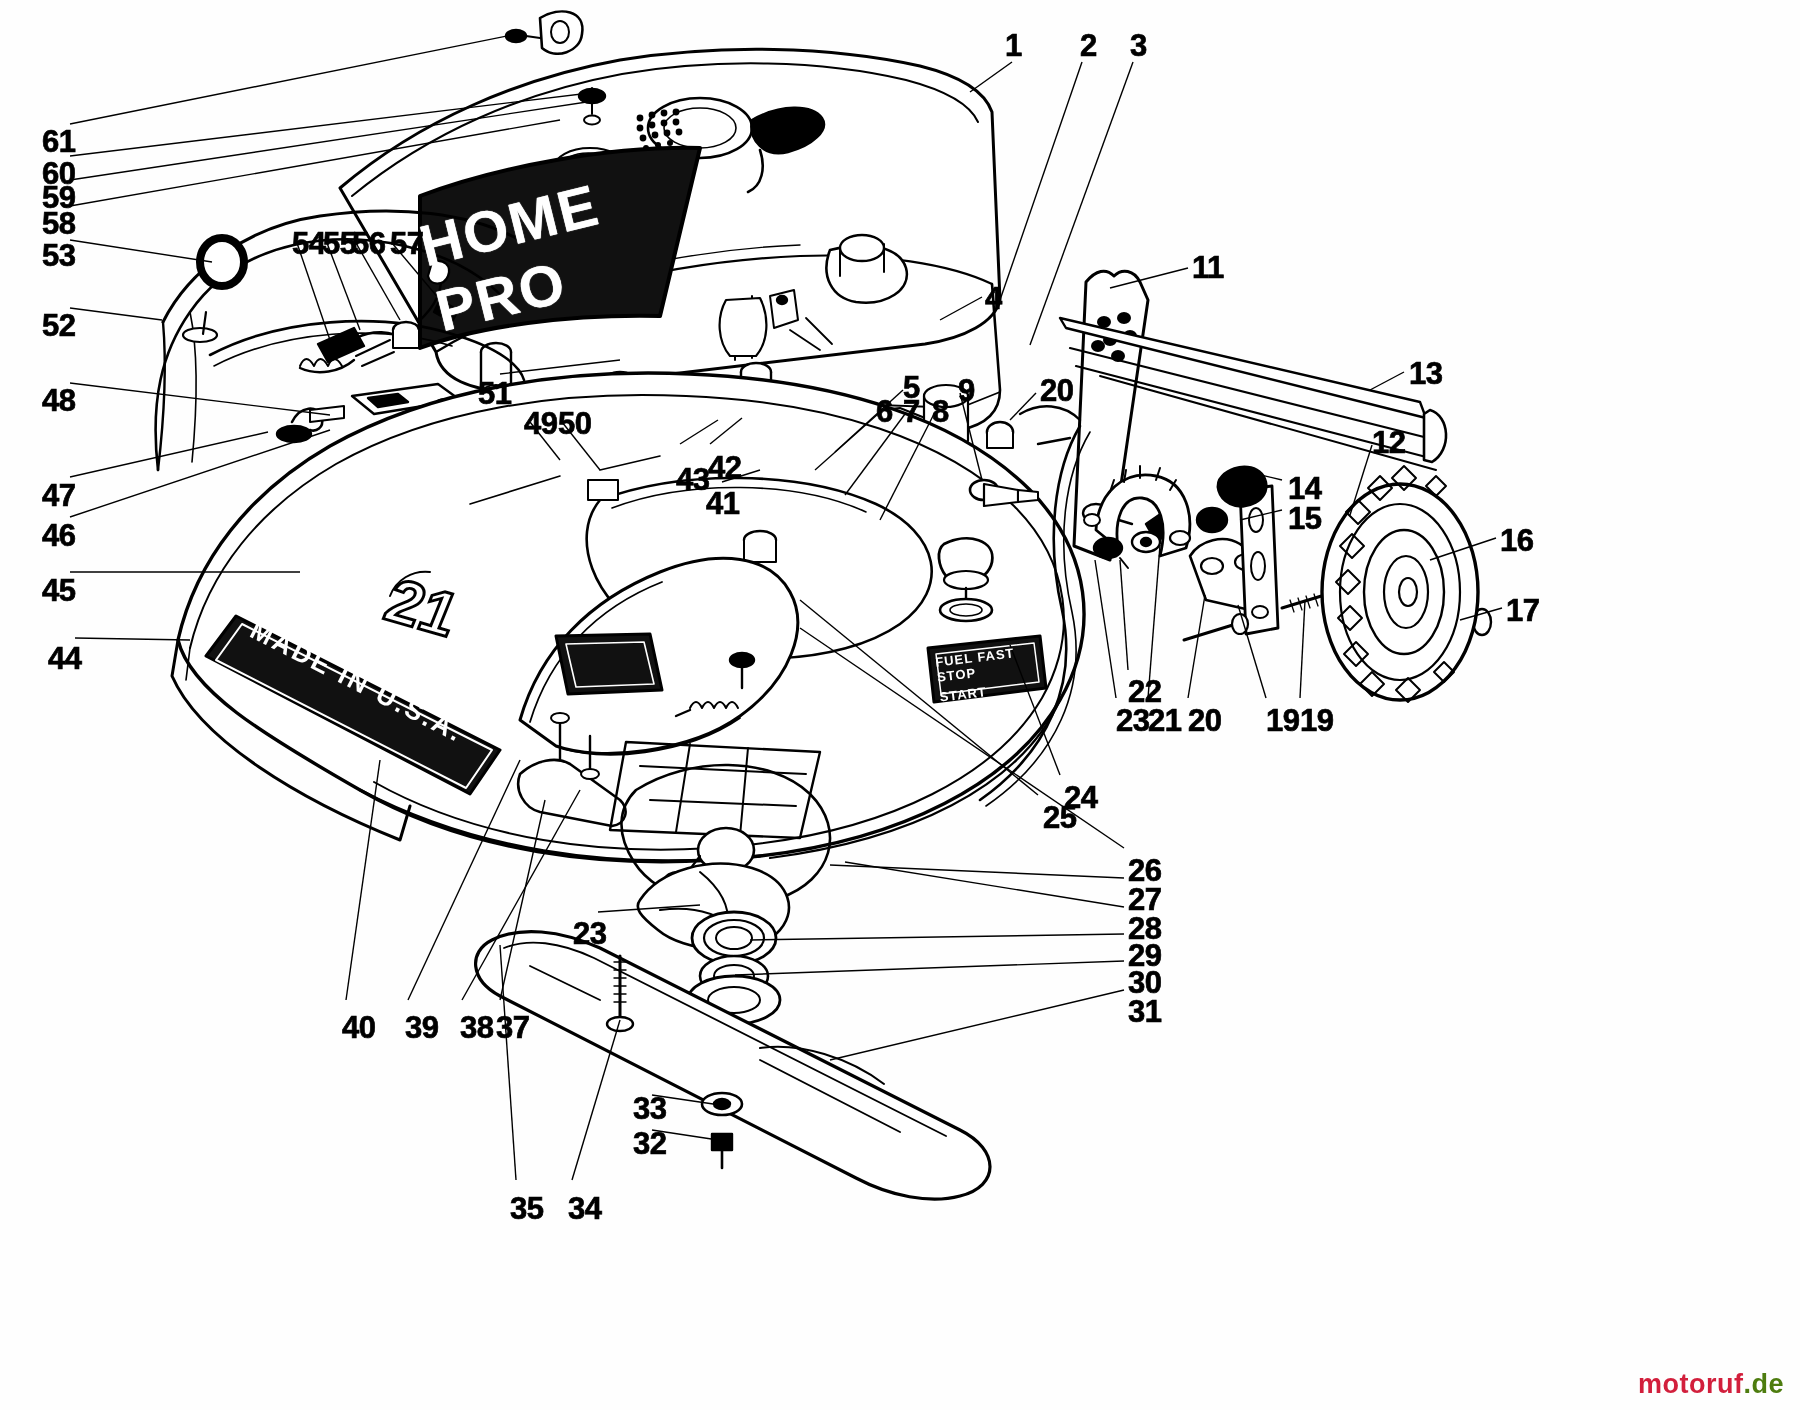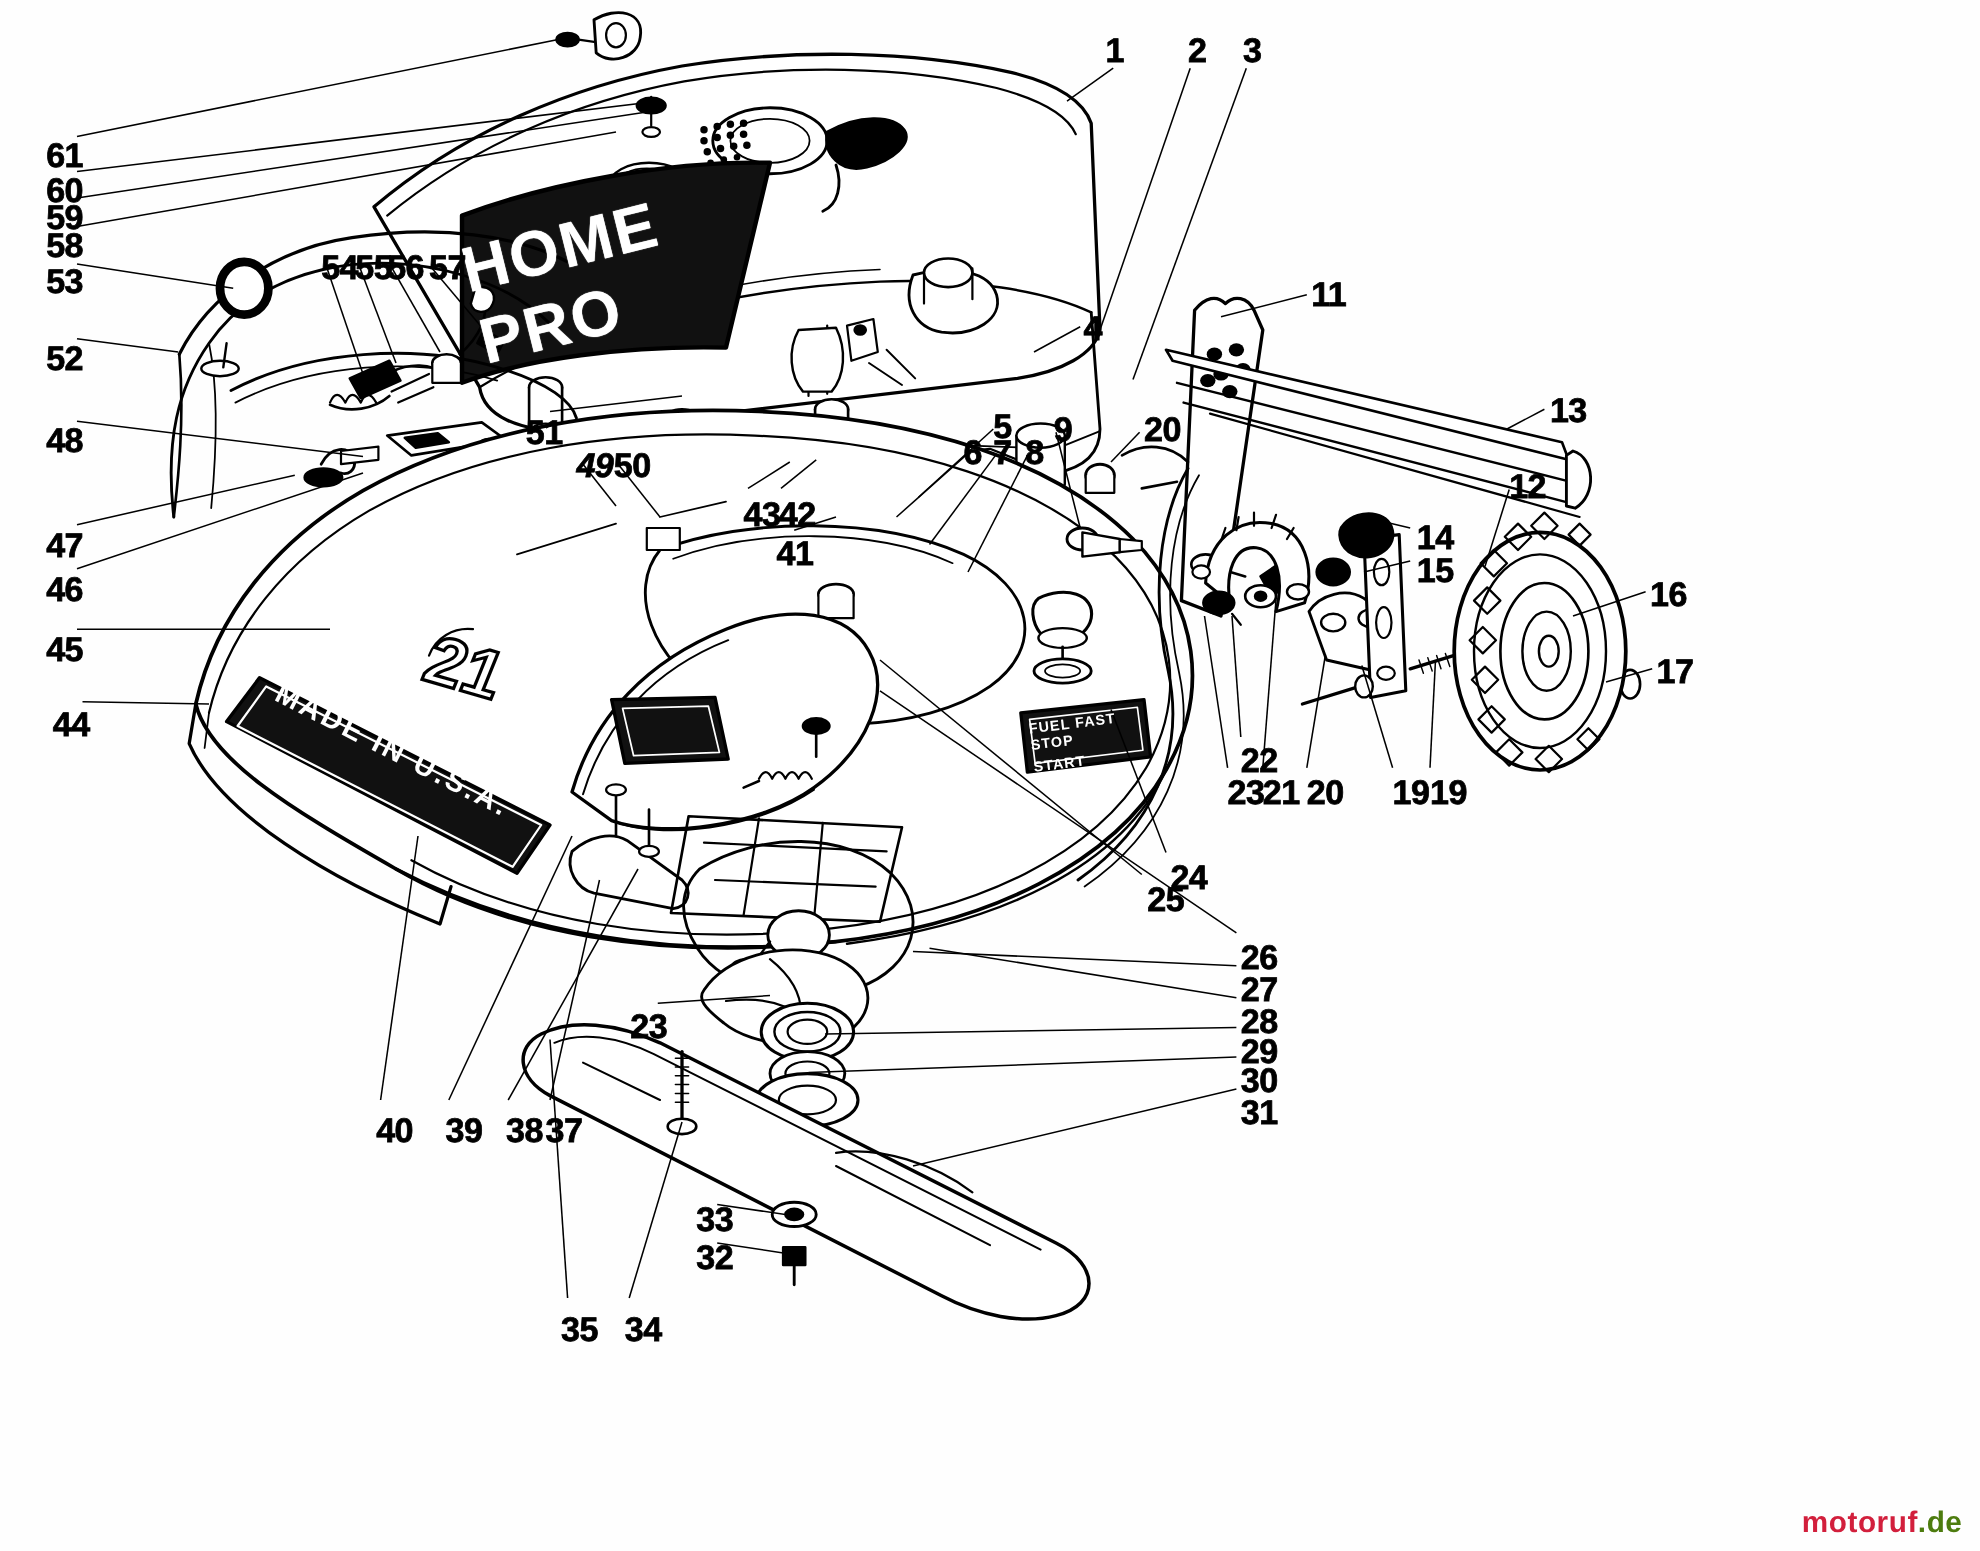--- a/index.html
+++ b/index.html
@@ -463,27 +463,27 @@
       <div class="cal" style="left: 633px; top: 1093px;">33</div>
       <div class="cal" style="left: 568px; top: 1193px;">34</div>
       <div class="cal" style="left: 510px; top: 1193px;">35</div>
       <div class="cal" style="left: 573px; top: 918px;">23</div>
       <div class="cal" style="left: 496px; top: 1012px;">37</div>
       <div class="cal" style="left: 460px; top: 1012px;">38</div>
       <div class="cal" style="left: 405px; top: 1012px;">39</div>
       <div class="cal" style="left: 342px; top: 1012px;">40</div>
       <div class="cal" style="left: 706px; top: 488px;">41</div>
       <div class="cal" style="left: 708px; top: 452px;">42</div>
-      <div class="cal" style="left: 676px; top: 452px; text-align: right;">43</div>
+      <div class="cal" style="left: 676px; top: 464px; text-align: right;">43</div>
       <div class="cal" style="left: 48px; top: 643px;">44</div>
       <div class="cal" style="left: 42px; top: 575px;">45</div>
       <div class="cal" style="left: 42px; top: 520px;">46</div>
       <div class="cal" style="left: 42px; top: 480px;">47</div>
       <div class="cal" style="left: 42px; top: 385px;">48</div>
-      <div class="cal" style="left: 524px; top: 408px; font-style: italic;">49</div>
+      <div class="cal" style="left: 524px; top: 408px;">49</div>
       <div class="cal" style="left: 558px; top: 408px;">50</div>
       <div class="cal" style="left: 478px; top: 378px;">51</div>
       <div class="cal" style="left: 42px; top: 310px;">52</div>
       <div class="cal" style="left: 42px; top: 240px;">53</div>
       <div class="cal" style="left: 292px; top: 228px;">54</div>
       <div class="cal" style="left: 323px; top: 228px;">55</div>
       <div class="cal" style="left: 352px; top: 228px;">56</div>
       <div class="cal" style="left: 390px; top: 228px;">57</div>
       <div class="cal" style="left: 42px; top: 208px;">58</div>
       <div class="cal" style="left: 42px; top: 182px;">59</div>

